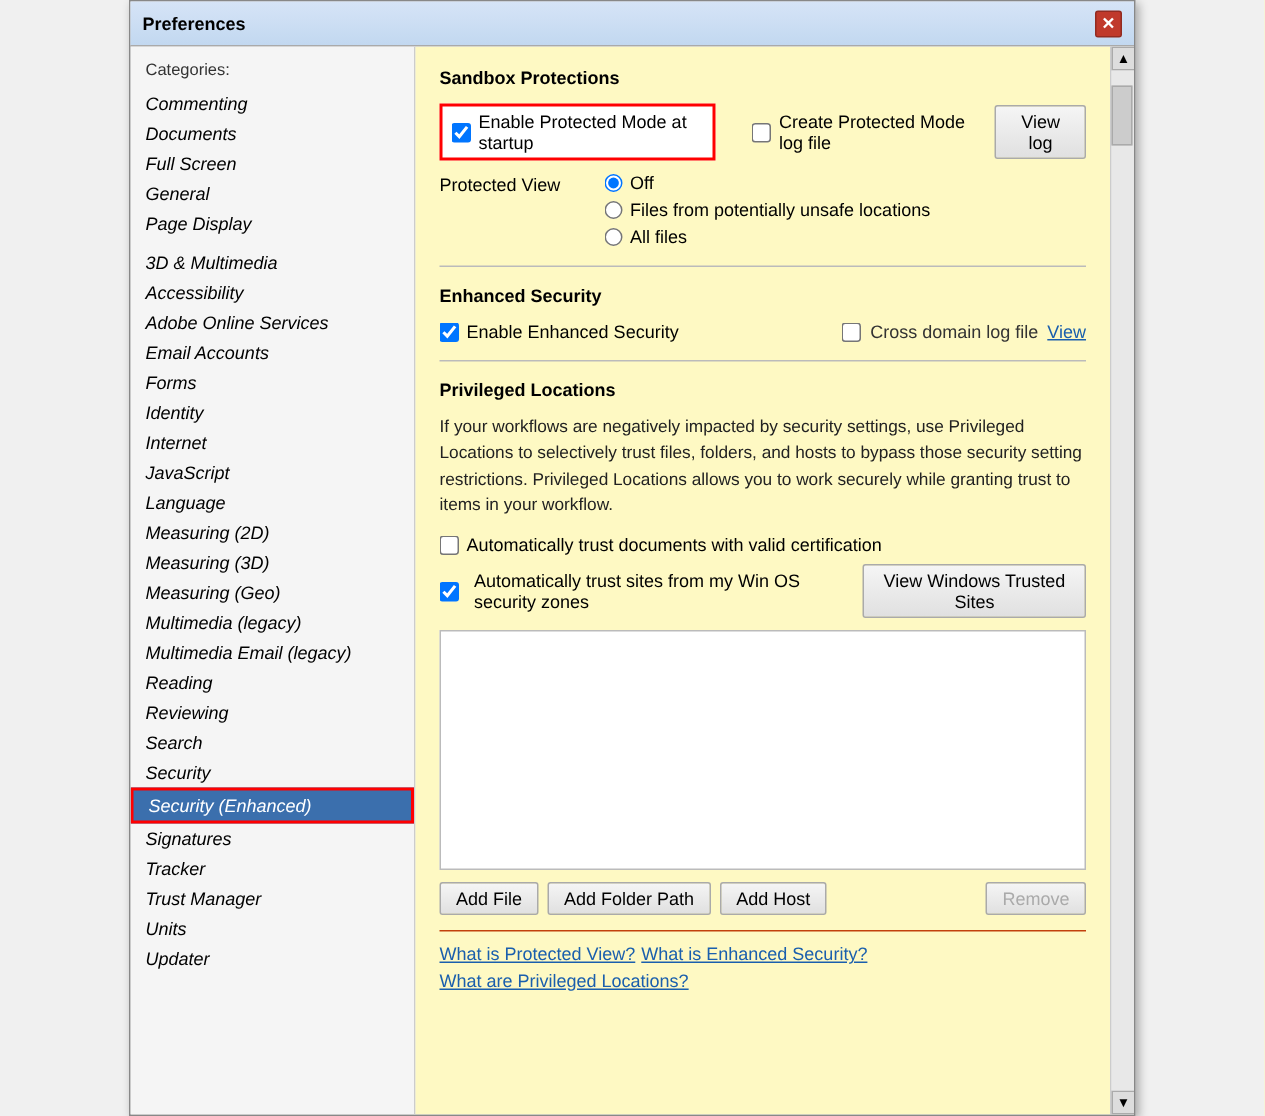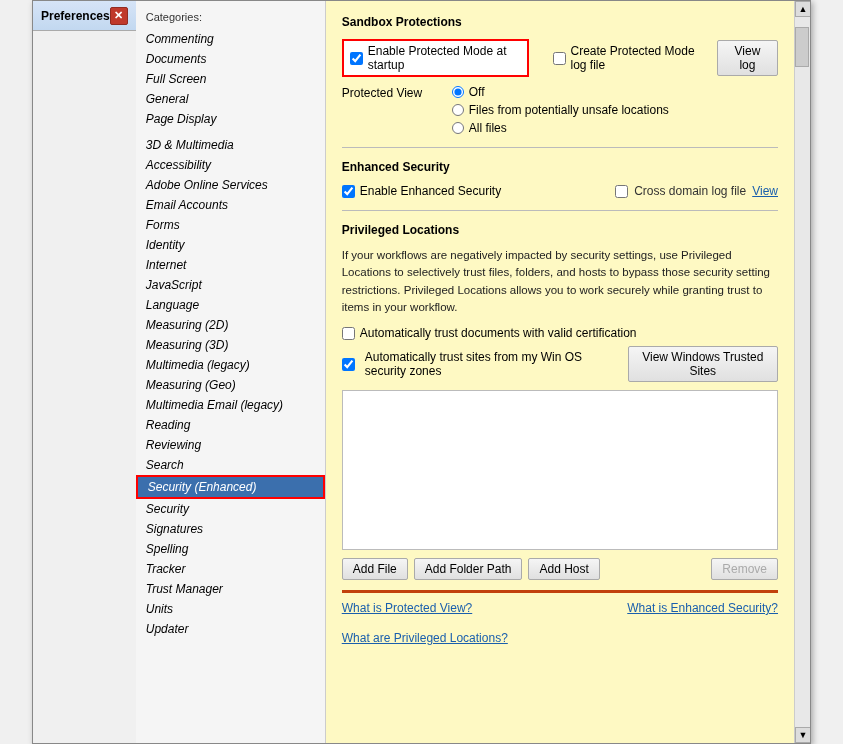--- a/index.html
+++ b/index.html
@@ -8,27 +8,27 @@
       font-size: 12px;
       background: #f0f0f0;
       display: flex;
       justify-content: center;
       align-items: center;
       width: 843px;
       height: 744px;
       overflow: hidden;
     }
     .window {
-      width: 779px;
+      width: 671px;
       height: 744px;
       background: #f0f0f0;
       border: 1px solid #888;
       box-shadow: 2px 2px 6px rgba(0,0,0,0.3);
       display: flex;
-      flex-direction: row;
+      flex-direction: column;
     }
     .title-bar {
       background: linear-gradient(to bottom, #d6e4f7, #c2d8f0);
       padding: 6px 8px;
       display: flex;
       align-items: center;
       justify-content: space-between;
       border-bottom: 1px solid #aaa;
       height: 30px;
     }
@@ -258,26 +258,25 @@
     .bottom-buttons {
       display: flex;
       align-items: center;
       gap: 6px;
       margin-bottom: 10px;
     }
     .remove-btn {
       margin-left: auto;
     }
     .footer-links {
-      border-top: 3px solid #c2410c;
+      border-top: 1px solid #c2410c;
       padding-top: 8px;
       display: flex;
-      gap: 16px;
+      gap: 4px;
       flex-wrap: wrap;
-      justify-content: space-between;
     }
   </style>
 </head>
 <body>
 
 <div class="window">
 
   <div class="title-bar">
     <span class="title-bar-title">Preferences</span>
     <div class="title-bar-close">✕</div>
@@ -300,30 +299,29 @@
       <div class="sidebar-item">Accessibility</div>
       <div class="sidebar-item">Adobe Online Services</div>
       <div class="sidebar-item">Email Accounts</div>
       <div class="sidebar-item">Forms</div>
       <div class="sidebar-item">Identity</div>
       <div class="sidebar-item">Internet</div>
       <div class="sidebar-item">JavaScript</div>
       <div class="sidebar-item">Language</div>
       <div class="sidebar-item">Measuring (2D)</div>
       <div class="sidebar-item">Measuring (3D)</div>
+      <div class="sidebar-item">Measuring (Geo)</div>
       <div class="sidebar-item">Multimedia (legacy)</div>
-      <div class="sidebar-item">Measuring (Geo)</div>
       <div class="sidebar-item">Multimedia Email (legacy)</div>
       <div class="sidebar-item">Reading</div>
       <div class="sidebar-item">Reviewing</div>
       <div class="sidebar-item">Search</div>
+      <div class="sidebar-item">Security</div>
       <div class="sidebar-item selected-red selected">Security (Enhanced)</div>
-      <div class="sidebar-item">Security</div>
       <div class="sidebar-item">Signatures</div>
-      <div class="sidebar-item">Spelling</div>
       <div class="sidebar-item">Tracker</div>
       <div class="sidebar-item">Trust Manager</div>
       <div class="sidebar-item">Units</div>
       <div class="sidebar-item">Updater</div>
     </div>
 
     <div class="main">
 
       <div class="section-title">Sandbox Protections</div>
 

